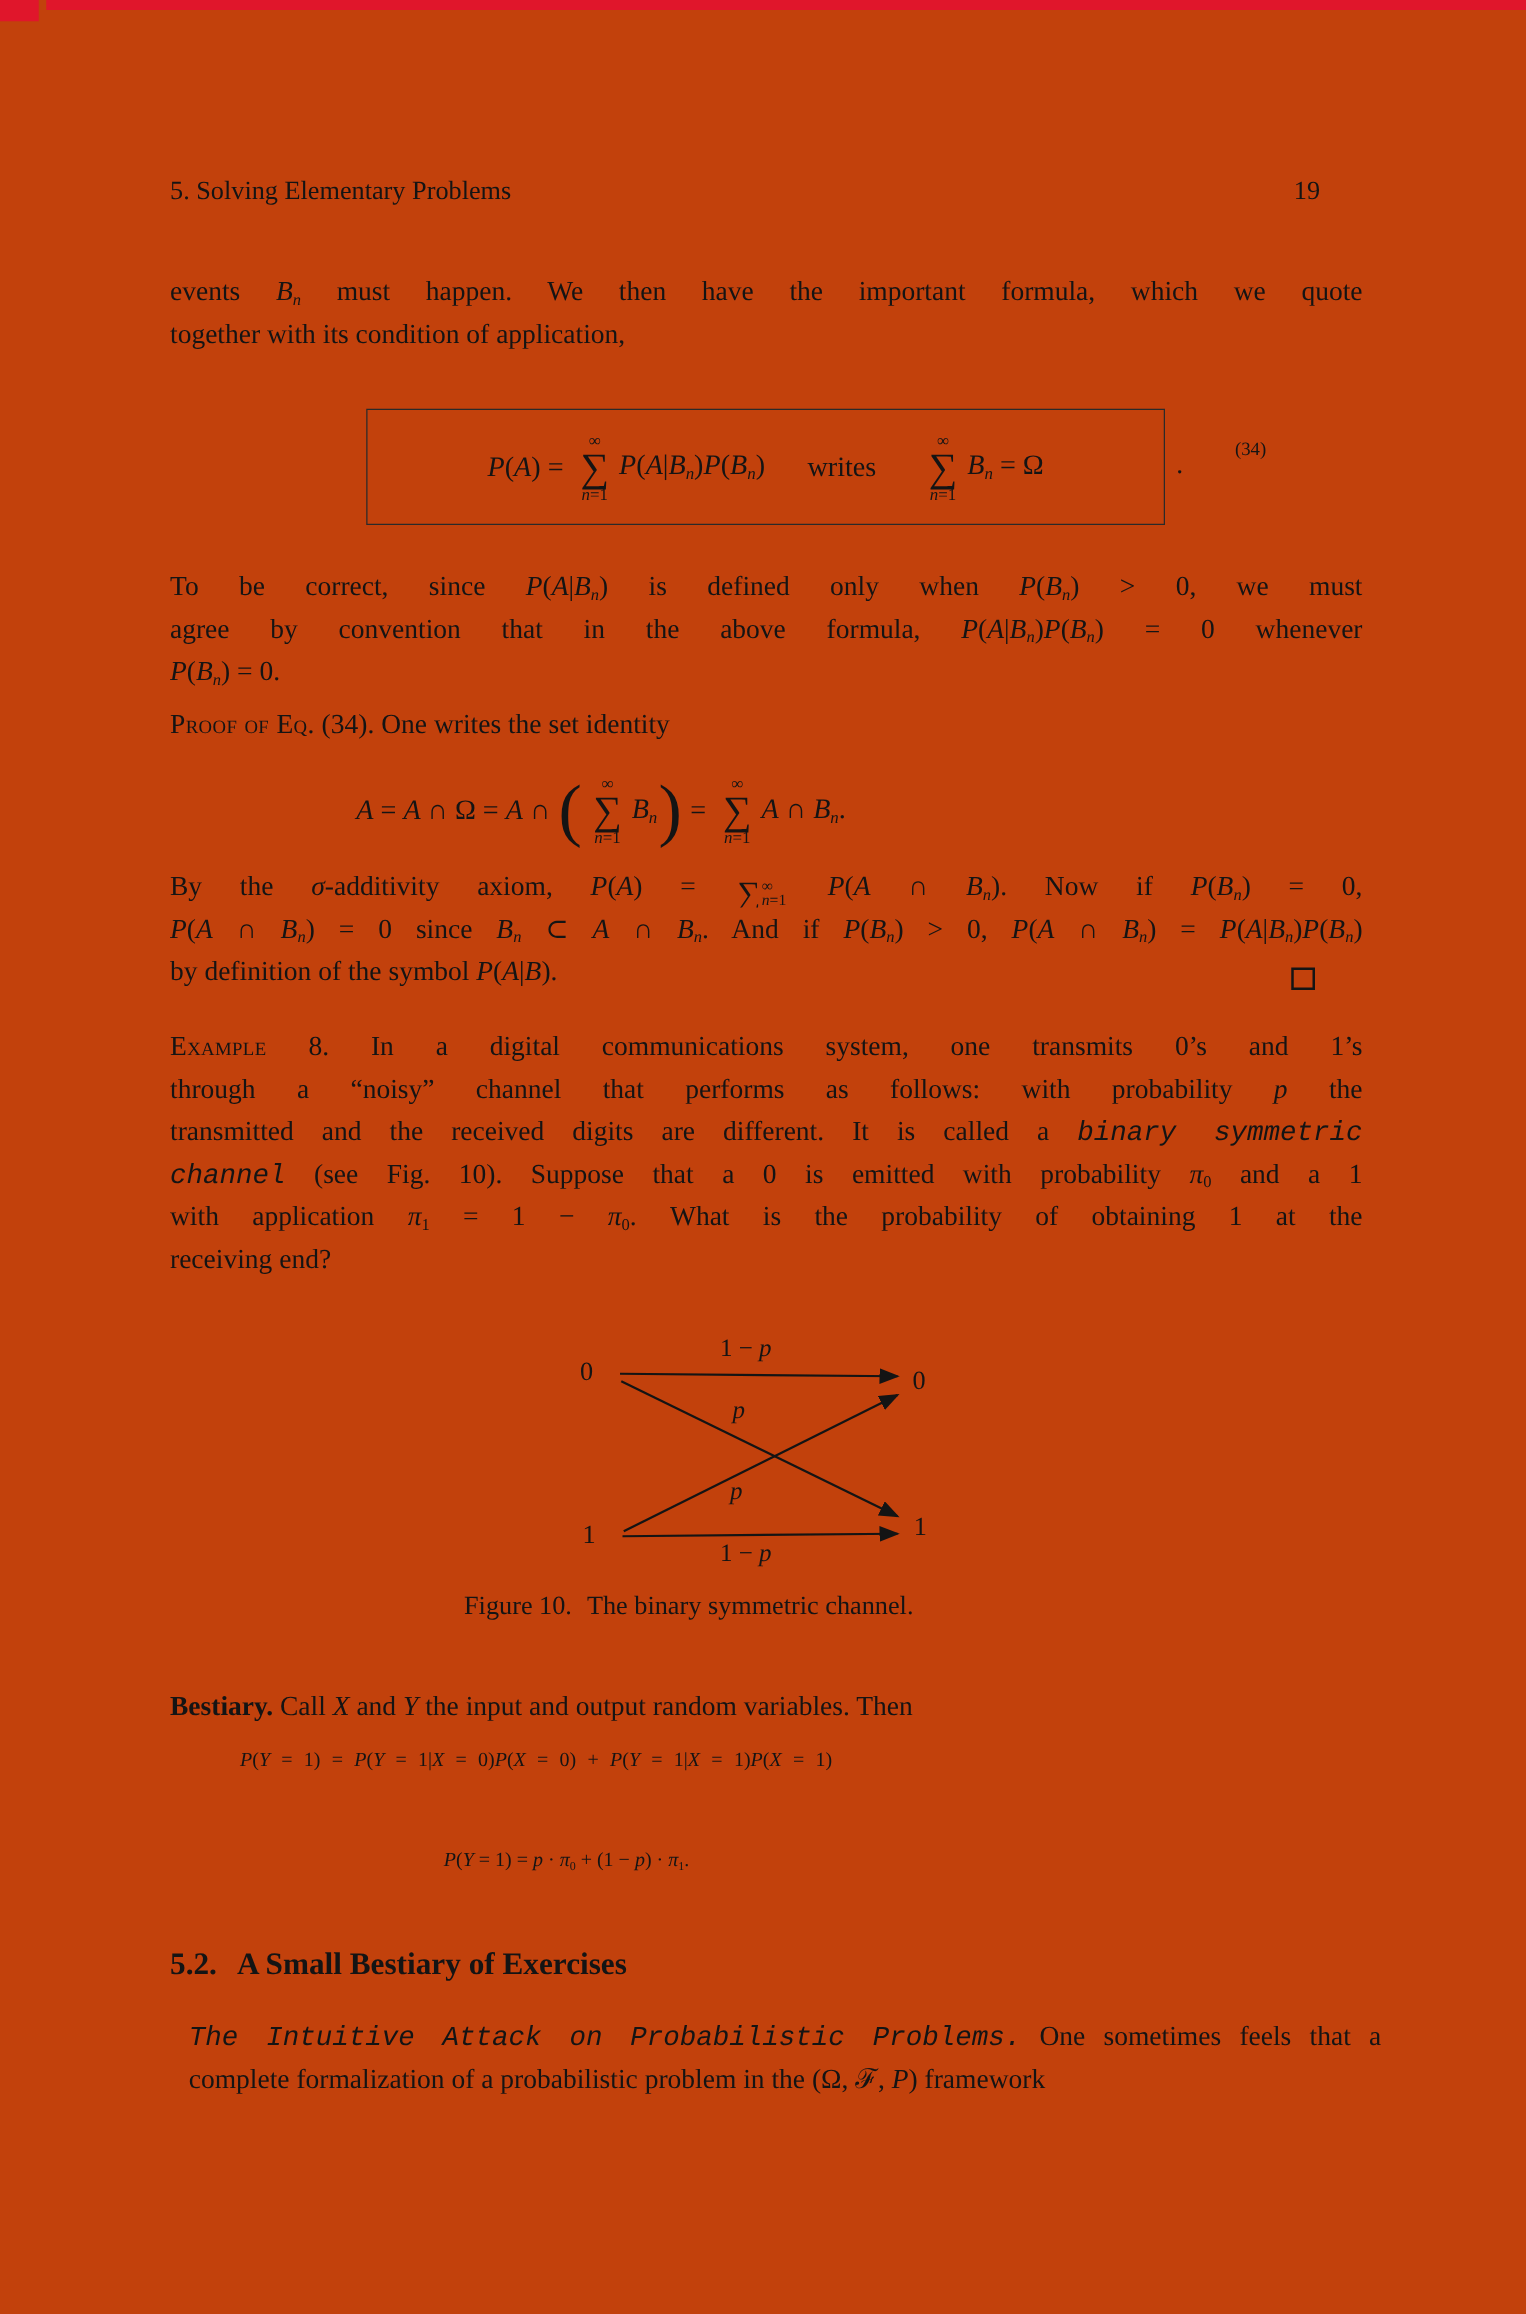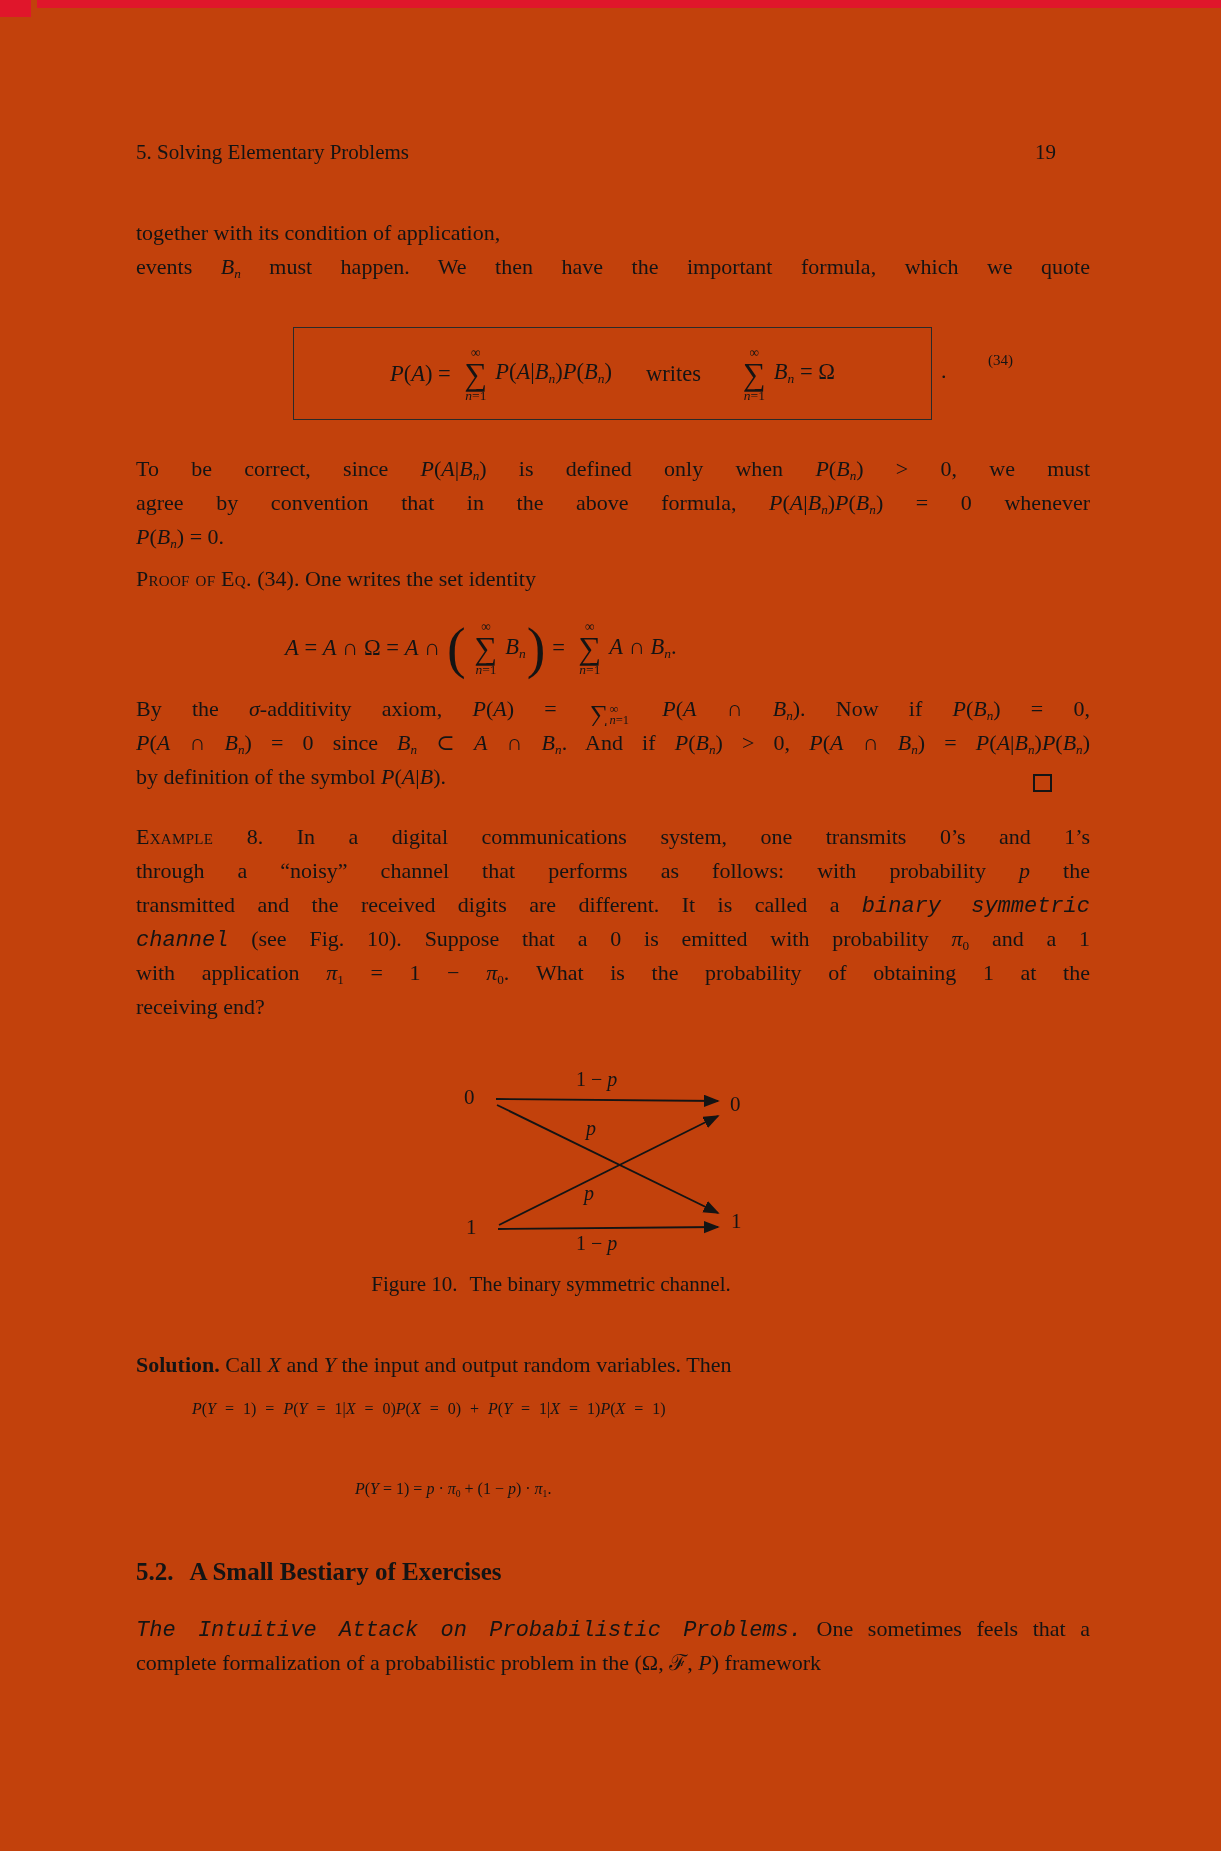--- a/index.html
+++ b/index.html
@@ -54,22 +54,22 @@
 
 <div class="page">
 
   <div class="topbar" style="background: rgb(224, 22, 43);"></div>
   <div class="topbar2" style="background: rgb(224, 22, 43);"></div>
 
   <div class="abs hdr" style="left:136px;top:140px;">5. Solving Elementary Problems</div>
   <div class="abs hdr" style="left:1035px;top:140px;">19</div>
 
   <div class="para" style="top:216px;">
+    <div class="ln jl"><span>events </span><span class="i">B</span><span class="si">n</span><span> must happen. We then have the important formula, which we quote</span></div>
     <div class="ln"><span>together with its condition of application,</span></div>
-    <div class="ln jl"><span>events </span><span class="i">B</span><span class="si">n</span><span> must happen. We then have the important formula, which we quote</span></div>
   </div>
 
   <div class="eqbox">
     <span class="mr"><span class="i">P</span><span>(</span><span class="i">A</span><span>) = </span></span>
     <span class="sum">
       <span class="lm">∞</span>
       <span class="sg">∑</span>
       <span class="lm"><span class="i">n</span><span>=1</span></span>
     </span>
     <span class="mr"><span class="i">P</span><span>(</span><span class="i">A</span><span>|</span><span class="i">B</span><span class="si">n</span><span>)</span><span class="i">P</span><span>(</span><span class="i">B</span><span class="si">n</span><span>)</span></span>
@@ -157,30 +157,30 @@
     <span class="plab" style="left:186px;top:45px;"><span class="i">p</span></span>
     <span class="plab" style="left:184px;top:110px;"><span class="i">p</span></span>
     <span class="plab" style="left:176px;top:160px;"><span>1 − </span><span class="i">p</span></span>
   </div>
 
   <div class="caption">
     <span class="cap-label">Figure 10.</span><span>The binary symmetric channel.</span>
   </div>
 
   <div class="para" style="top:1348px;">
-    <div class="ln"><span class="b">Solution.</span><span> Call </span><span class="i">X</span><span> and </span><span class="i">Y</span><span> the input and output random variables. Then</span></div>
+    <div class="ln"><span class="b">Bestiary.</span><span> Call </span><span class="i">X</span><span> and </span><span class="i">Y</span><span> the input and output random variables. Then</span></div>
   </div>
 
   <div class="eqline ws" style="left:192px;top:1400px;"><span class="i">P</span><span>(</span><span class="i">Y</span><span> = 1) = </span><span class="i">P</span><span>(</span><span class="i">Y</span><span> = 1|</span><span class="i">X</span><span> = 0)</span><span class="i">P</span><span>(</span><span class="i">X</span><span> = 0) + </span><span class="i">P</span><span>(</span><span class="i">Y</span><span> = 1|</span><span class="i">X</span><span> = 1)</span><span class="i">P</span><span>(</span><span class="i">X</span><span> = 1)</span></div>
 
 
   <div class="eqline" style="left:355px;top:1480px;"><span class="i">P</span><span>(</span><span class="i">Y</span><span> = 1) = </span><span class="i">p</span><span> · </span><span class="i">π</span><span class="s">0</span><span> + (1 − </span><span class="i">p</span><span>) · </span><span class="i">π</span><span class="s">1</span><span>.</span></div>
 
   <div class="sec-head">
     <span class="num">5.2.</span><span>A Small Bestiary of Exercises</span>
   </div>
 
-  <div class="para" style="top:1612px;">
+  <div class="para" style="top:1612px;margin-left:15px;">
     <div class="ln jl"><span class="it">The Intuitive Attack on Probabilistic Problems.</span><span> One sometimes feels that a</span></div>
     <div class="ln"><span>complete formalization of a probabilistic problem in the (Ω, ℱ, </span><span class="i">P</span><span>) framework</span></div>
   </div>
 
 </div>
 
 </body></html>

